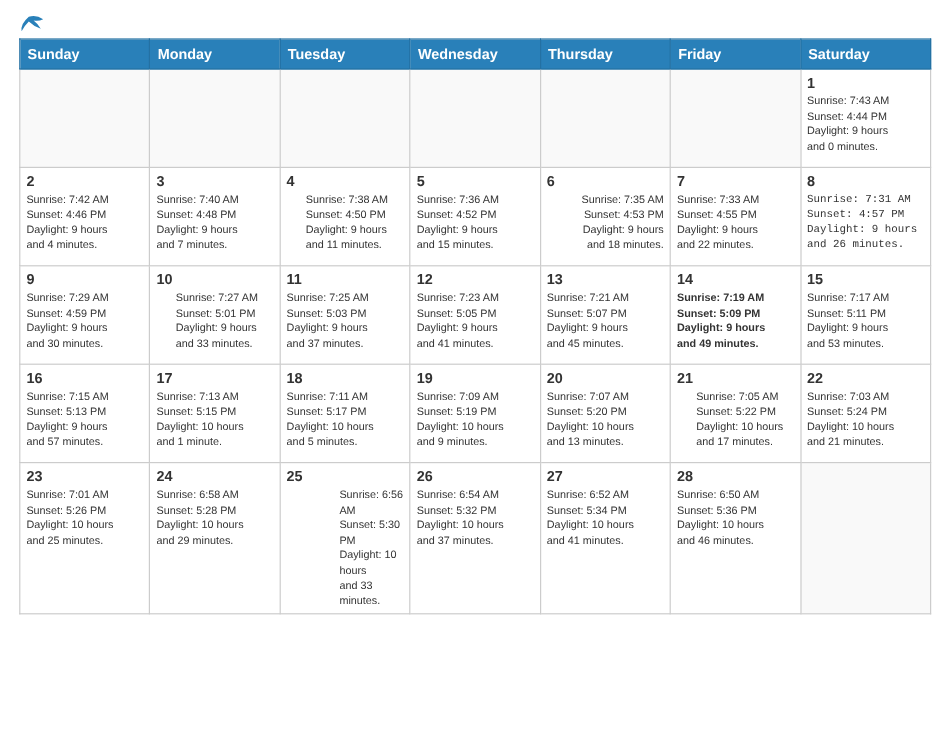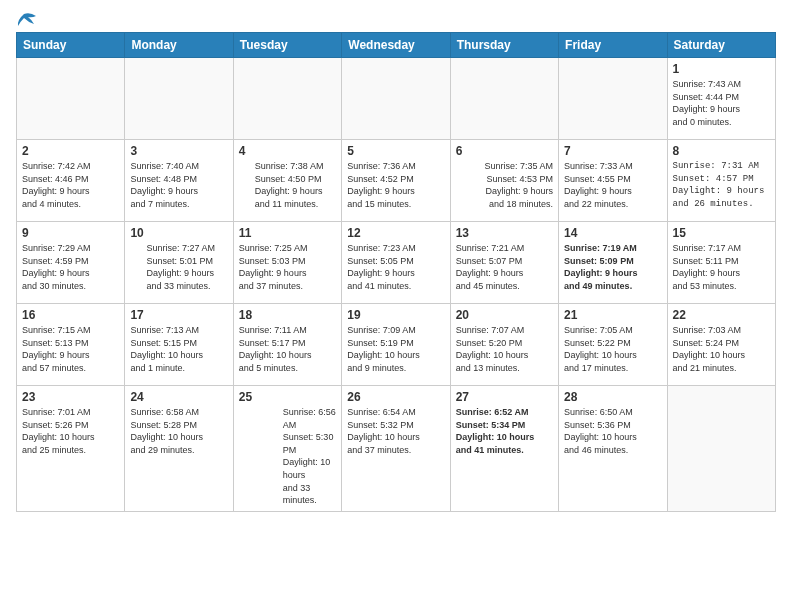--- a/index.html
+++ b/index.html
@@ -261,21 +261,21 @@
           </td>
           <td>
             <span class="day-number">20</span>
             <div class="day-info" style="white-space: pre-line;">Sunrise: 7:07 AM
 Sunset: 5:20 PM
 Daylight: 10 hours
 and 13 minutes.</div>
           </td>
           <td>
             <span class="day-number">21</span>
-            <div class="day-info" style="white-space: pre-line;">Sunrise: 7:05 AM
+            <div class="day-info" style="white-space: pre-line; margin-left: 16px;">Sunrise: 7:05 AM
 Sunset: 5:22 PM
 Daylight: 10 hours
 and 17 minutes.</div>
           </td>
           <td>
             <span class="day-number">22</span>
             <div class="day-info" style="white-space: pre-line;">Sunrise: 7:03 AM
 Sunset: 5:24 PM
 Daylight: 10 hours
 and 21 minutes.</div>
@@ -305,21 +305,21 @@
           </td>
           <td>
             <span class="day-number">26</span>
             <div class="day-info" style="white-space: pre-line;">Sunrise: 6:54 AM
 Sunset: 5:32 PM
 Daylight: 10 hours
 and 37 minutes.</div>
           </td>
           <td>
             <span class="day-number">27</span>
-            <div class="day-info" style="white-space: pre-line; font-weight: bold;">Sunrise: 6:52 AM
+            <div class="day-info" style="white-space: pre-line;">Sunrise: 6:52 AM
 Sunset: 5:34 PM
 Daylight: 10 hours
 and 41 minutes.</div>
           </td>
           <td>
             <span class="day-number">28</span>
             <div class="day-info" style="white-space: pre-line;">Sunrise: 6:50 AM
 Sunset: 5:36 PM
 Daylight: 10 hours
 and 46 minutes.</div>

